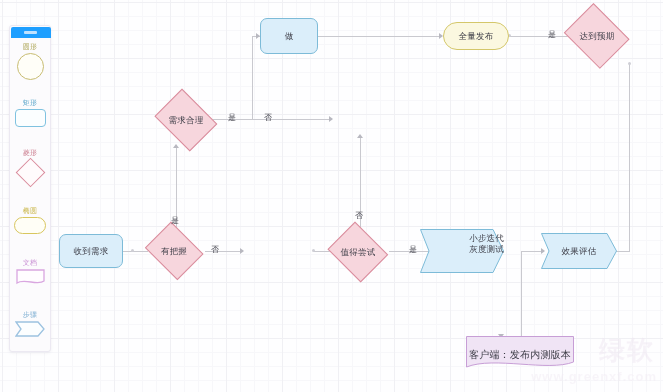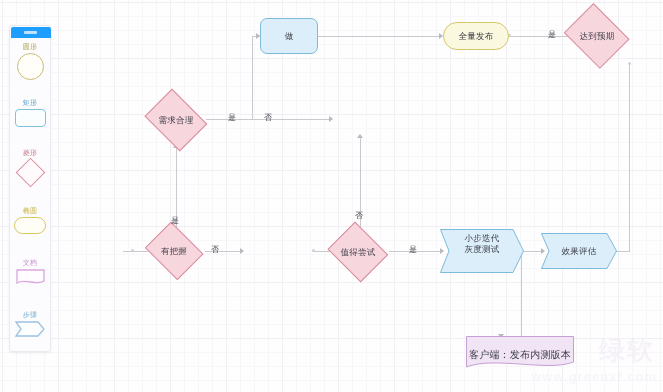--- a/index.html
+++ b/index.html
@@ -316,48 +316,51 @@
   <div class="dot" style="left:628px; top:62px;"></div>
 
   <div class="edge-label" style="left:211px; top:245px;">否</div>
   <div class="edge-label" style="left:409px; top:245px;">是</div>
   <div class="edge-label" style="left:355px; top:211px;">否</div>
   <div class="edge-label" style="left:171px; top:216px;">是</div>
   <div class="edge-label" style="left:228px; top:113px;">是</div>
   <div class="edge-label" style="left:264px; top:113px;">否</div>
   <div class="edge-label" style="left:548px; top:30px;">是</div>
 
+  <div class="node shape-rrect" style="left:59px; top:234px; width:64px; height:34px;">
+    <span class="node-text">收到需求</span>
+  </div>
 
   <div class="node shape-diamond" style="left:143px; top:226px; width:62px; height:50px;">
     <div class="dia-bg"></div>
     <span class="node-text">有把握</span>
   </div>
 
 
   <div class="node shape-diamond" style="left:326px; top:226px; width:64px; height:52px;">
     <div class="dia-bg"></div>
     <span class="node-text">值得尝试</span>
   </div>
 
-  <div class="node shape-chevron" style="left:440px; top:229px; width:84px; height:30px;">
+  <div class="node shape-chevron" style="left:420px; top:229px; width:84px; height:30px;justify-content:flex-end;">
     <svg width="84" height="44" viewBox="0 0 84 44">
       <path d="M0.5,0.5 H73 L83.5,22 L73,43.5 H0.5 L9,22 Z" fill="#dbeefa" stroke="#7dbbd8" stroke-width="1"></path>
     </svg>
     <span class="node-text">小步迭代
 灰度测试</span>
   </div>
 
   <div class="node shape-chevron" style="left:541px; top:233px; width:76px; height:36px;">
     <svg width="76" height="36" viewBox="0 0 76 36">
       <path d="M0.5,0.5 H66 L75.5,18 L66,35.5 H0.5 L8,18 Z" fill="#dbeefa" stroke="#7dbbd8" stroke-width="1"></path>
     </svg>
     <span class="node-text">效果评估</span>
   </div>
 
-  <div class="node shape-diamond" style="left:142px; top:94px; width:68px; height:52px;">
+  <div class="node shape-diamond" style="left:152px; top:94px; width:68px; height:52px;">
     <div class="dia-bg"></div>
     <span class="node-text">需求合理</span>
   </div>
 
 
   <div class="node shape-rrect" style="left:260px; top:18px; width:58px; height:36px;">
     <span class="node-text">做</span>
   </div>
 
   <div class="node shape-stadium" style="left:443px; top:22px; width:66px; height:28px;">

